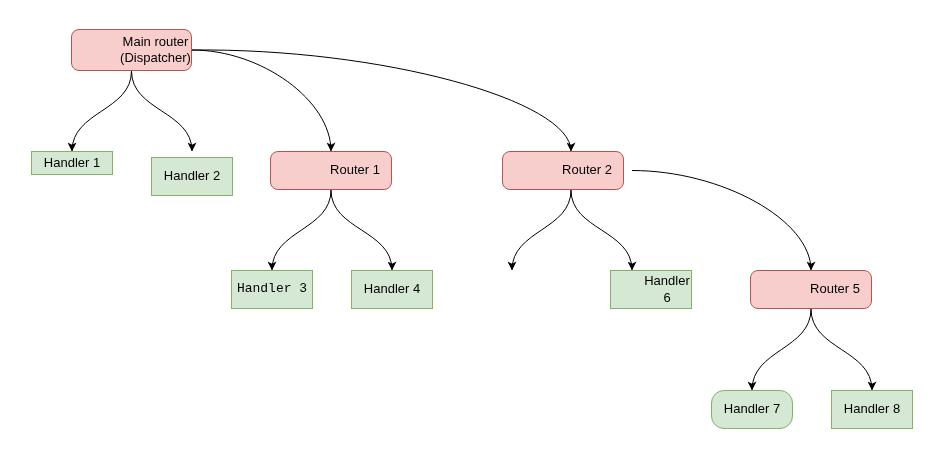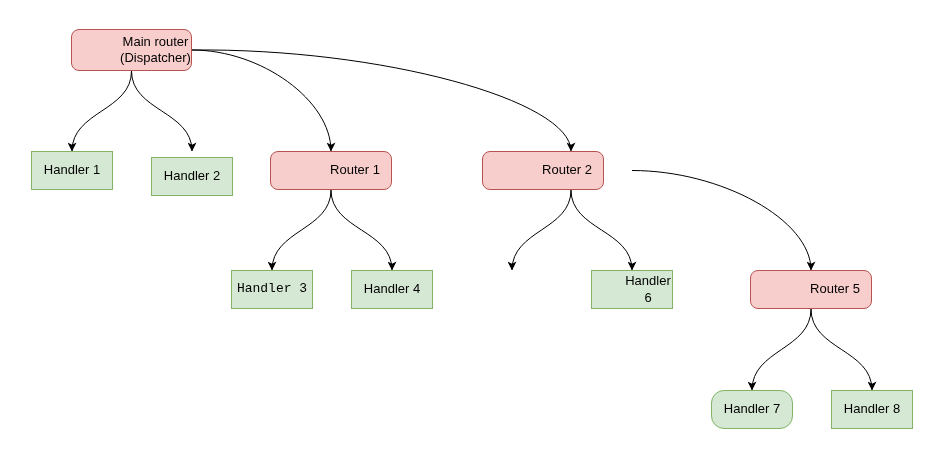--- a/index.html
+++ b/index.html
@@ -75,46 +75,46 @@
     <path class="edge" marker-end="url(#arrowhead)" d="M 632 170.5 C 721.5 170.5, 811 220, 811 270"></path>
     <path class="edge" marker-end="url(#arrowhead)" d="M 811 309 C 811 349.5, 752 349.5, 752 390"></path>
     <path class="edge" marker-end="url(#arrowhead)" d="M 811 309 C 811 349.5, 872 349.5, 872 390"></path>
   </svg>
 
   <div class="node router" style="left:71px; top:29px; width:121px; height:42px;">
     <span>Main router
 (Dispatcher)</span>
   </div>
 
-  <div class="node handler" style="left:31px; top:151px; width:82px; height:39px;align-items:center;">
+  <div class="node handler" style="left:31px; top:151px; width:82px; height:24px;align-items:center;">
     <span>Handler 1</span>
   </div>
 
   <div class="node handler" style="left:151px; top:157px; width:82px; height:39px;">
     <span>Handler 2</span>
   </div>
 
   <div class="node router" style="left:270px; top:151px; width:122px; height:39px;">
     <span>Router 1</span>
   </div>
 
-  <div class="node router" style="left:482px; top:151px; width:122px; height:39px;">
+  <div class="node router" style="left:502px; top:151px; width:122px; height:39px;">
     <span>Router 2</span>
   </div>
 
   <div class="node handler" style="left:231px; top:270px; width:82px; height:39px;font-family:Liberation Mono, monospace;">
     <span>Handler 3</span>
   </div>
 
   <div class="node handler" style="left:351px; top:270px; width:82px; height:39px;">
     <span>Handler 4</span>
   </div>
 
 
-  <div class="node handler" style="left:591px; top:270px; width:82px; height:39px;padding-left:32px;">
+  <div class="node handler" style="left:610px; top:270px; width:82px; height:39px;padding-left:32px;">
     <span>Handler 6</span>
   </div>
 
   <div class="node router" style="left:750px; top:270px; width:122px; height:39px;">
     <span>Router 5</span>
   </div>
 
   <div class="node handler" style="left:711px; top:390px; width:82px; height:39px;border-radius:13px;">
     <span>Handler 7</span>
   </div>

